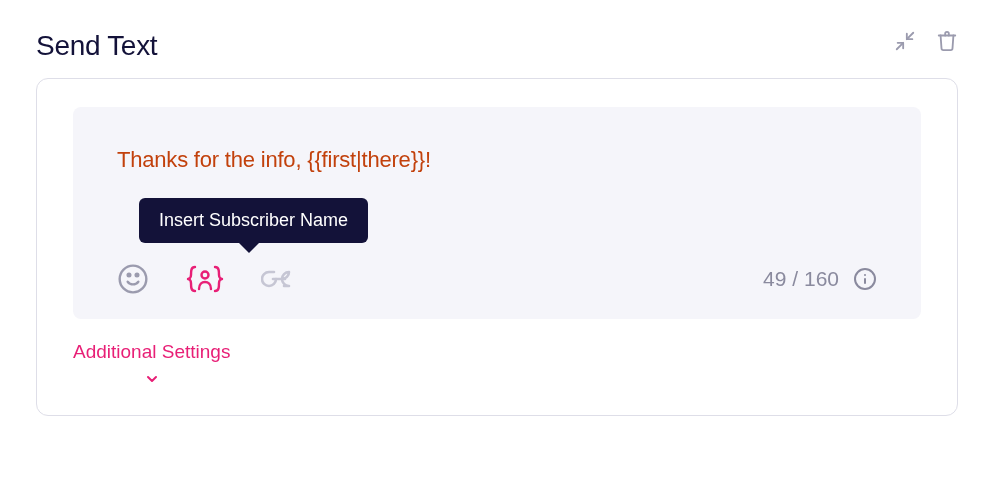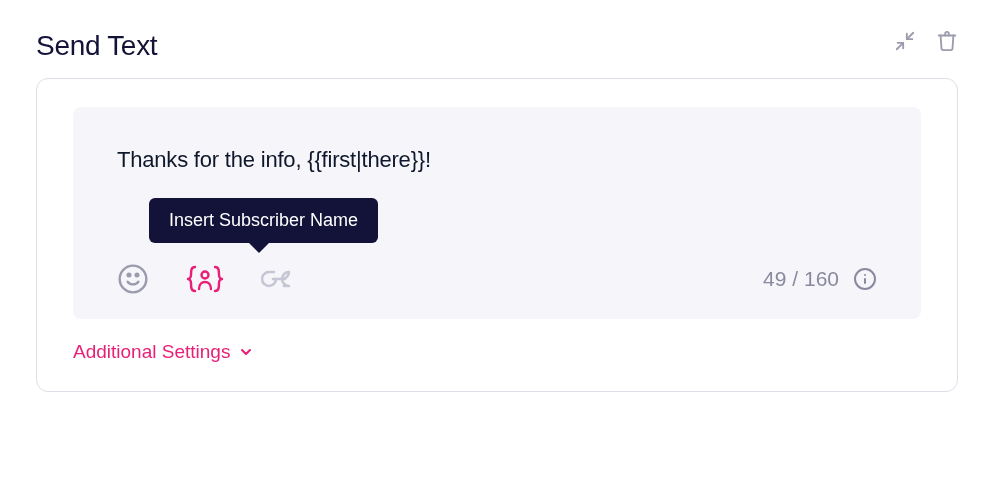--- a/index.html
+++ b/index.html
@@ -38,21 +38,21 @@
       padding: 28px 36px 28px 36px;
     }
     .editor-area {
       background: #f5f5fa;
       border-radius: 8px;
       padding: 40px 44px 24px 44px;
       position: relative;
     }
     .message-text {
       font-size: 22px;
-      color: #0f172a;
+      color: #c2410c;
       font-weight: 400;
       letter-spacing: -0.2px;
       margin-bottom: 90px;
     }
     .toolbar-row {
       display: flex;
       align-items: center;
       justify-content: space-between;
     }
     .toolbar-left {
@@ -66,21 +66,21 @@
       align-items: center;
       justify-content: center;
       cursor: pointer;
     }
     .emoji-btn { color: #9b9bae; }
     .variable-btn { color: #e81f76; position: relative; }
     .link-btn { color: #c6c6d4; }
     .tooltip {
       position: absolute;
       bottom: 52px;
-      left: 32px;
+      left: 22px;
       background: #131239;
       color: #fff;
       font-size: 18px;
       padding: 12px 20px;
       border-radius: 6px;
       white-space: nowrap;
       font-weight: 400;
     }
     .tooltip::after {
       content: '';
@@ -106,20 +106,21 @@
     }
     .additional-settings {
       margin-top: 22px;
       display: inline-flex;
       align-items: center;
       gap: 8px;
       cursor: pointer;
       color: #e81f76;
       font-size: 19px;
       font-weight: 500;
+      flex-direction: column;
     }
     .chevron-down { display: inline-flex; }
   </style>
 </head>
 <body>
 
 <div class="header">
   <div class="title">Send Text</div>
   <div class="header-actions">
     <span class="icon-btn">

